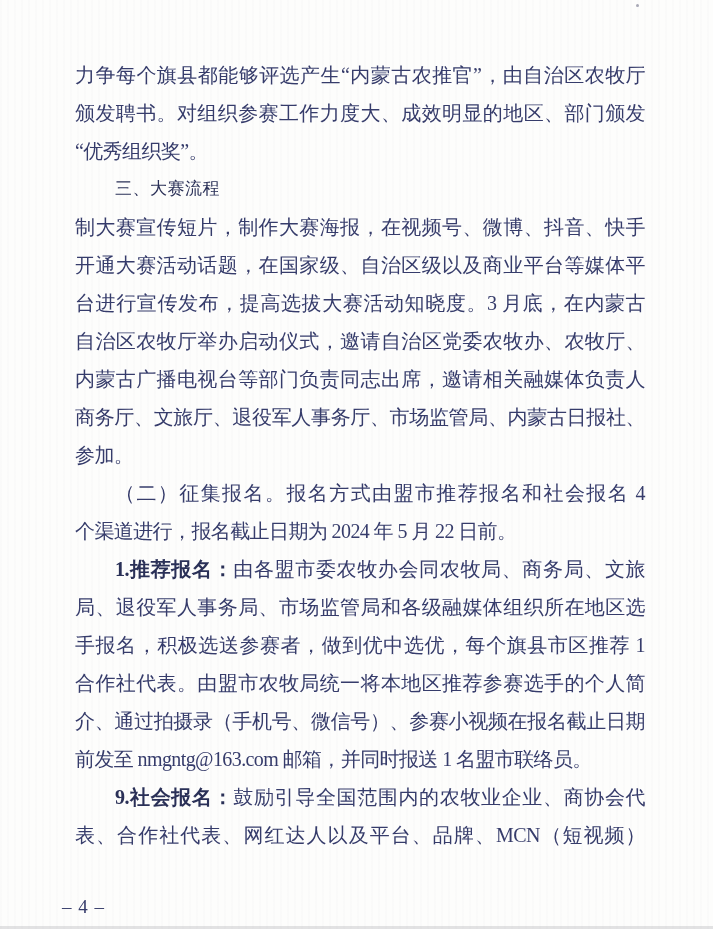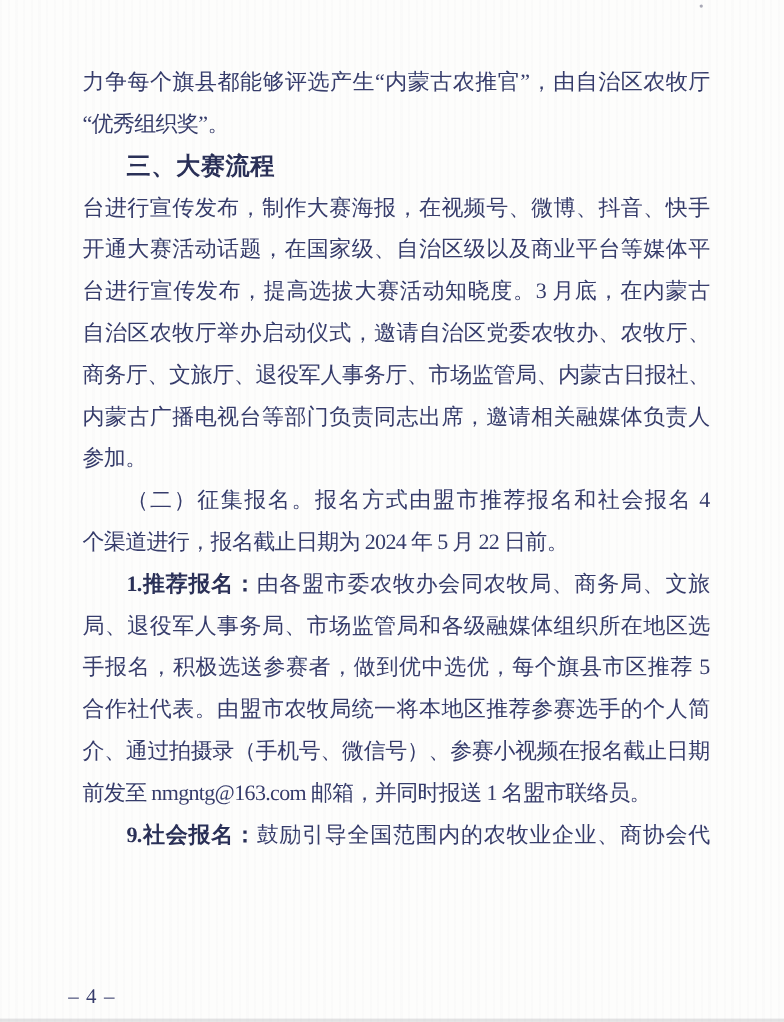--- a/index.html
+++ b/index.html
@@ -36,23 +36,23 @@
   }
   .paragraph { margin: 0; }
   .line {
     text-align: justify;
     text-justify: inter-character;
   }
   .line.fill { text-align-last: justify; }
   .line.indent { text-indent: 40px; }
   .paragraph.heading .line {
     font-family: "Liberation Sans", "DejaVu Sans", sans-serif;
-    font-weight: bold;
+    font-weight: normal;
     color: var(--heading-color, #2a3057);
-    font-size: 22px;
+    font-size: 17px;
     letter-spacing: 0.5px;
   }
   .lead {
     font-weight: bold;
     color: var(--heading-color, #2a3057);
   }
   .footer {
     position: absolute;
     left: 62px;
     top: 896px;
@@ -79,46 +79,48 @@
   }
 </style>
 </head>
 <body>
 
 <div class="page">
   <div class="scan-noise"></div>
   <div class="content">
       <div class="paragraph body">
         <div class="line fill">力争每个旗县都能够评选产生“内蒙古农推官”，由自治区农牧厅</div>
+        <div class="line fill">颁发聘书。对组织参赛工作力度大、成效明显的地区、部门颁发</div>
         <div class="line">“优秀组织奖”。</div>
       </div>
       <div class="paragraph heading">
         <div class="line indent">三、大赛流程</div>
       </div>
       <div class="paragraph body">
-        <div class="line fill">台进行宣传发布，制作大赛海报，在视频号、微博、抖音、快手</div>
+        <div class="line fill">制大赛宣传短片，制作大赛海报，在视频号、微博、抖音、快手</div>
         <div class="line fill">开通大赛活动话题，在国家级、自治区级以及商业平台等媒体平</div>
         <div class="line fill">台进行宣传发布，提高选拔大赛活动知晓度。3 月底，在内蒙古</div>
         <div class="line fill">自治区农牧厅举办启动仪式，邀请自治区党委农牧办、农牧厅、</div>
+        <div class="line fill">内蒙古广播电视台等部门负责同志出席，邀请相关融媒体负责人</div>
         <div class="line fill">商务厅、文旅厅、退役军人事务厅、市场监管局、内蒙古日报社、</div>
-        <div class="line fill">内蒙古广播电视台等部门负责同志出席，邀请相关融媒体负责人</div>
         <div class="line">参加。</div>
       </div>
       <div class="paragraph body">
         <div class="line fill indent">（二）征集报名。报名方式由盟市推荐报名和社会报名 4</div>
         <div class="line">个渠道进行，报名截止日期为 2024 年 5 月 22 日前。</div>
       </div>
       <div class="paragraph body">
         <div class="line fill indent"><span class="lead">1.推荐报名：</span>由各盟市委农牧办会同农牧局、商务局、文旅</div>
         <div class="line fill">局、退役军人事务局、市场监管局和各级融媒体组织所在地区选</div>
-        <div class="line fill">手报名，积极选送参赛者，做到优中选优，每个旗县市区推荐 5</div>
+        <div class="line fill">手报名，积极选送参赛者，做到优中选优，每个旗县市区推荐 1</div>
         <div class="line fill">合作社代表。由盟市农牧局统一将本地区推荐参赛选手的个人简</div>
         <div class="line fill">介、通过拍摄录（手机号、微信号）、参赛小视频在报名截止日期</div>
         <div class="line">前发至 nmgntg@163.com 邮箱，并同时报送 1 名盟市联络员。</div>
       </div>
       <div class="paragraph body">
         <div class="line fill indent"><span class="lead">9.社会报名：</span>鼓励引导全国范围内的农牧业企业、商协会代</div>
+        <div class="line fill">表、合作社代表、网红达人以及平台、品牌、MCN（短视频）</div>
       </div>
     </div>
   <div class="footer">– 4 –</div>
   <div class="speck"></div>
   <div class="bottom-edge"></div>
 </div>
 
 </body></html>

